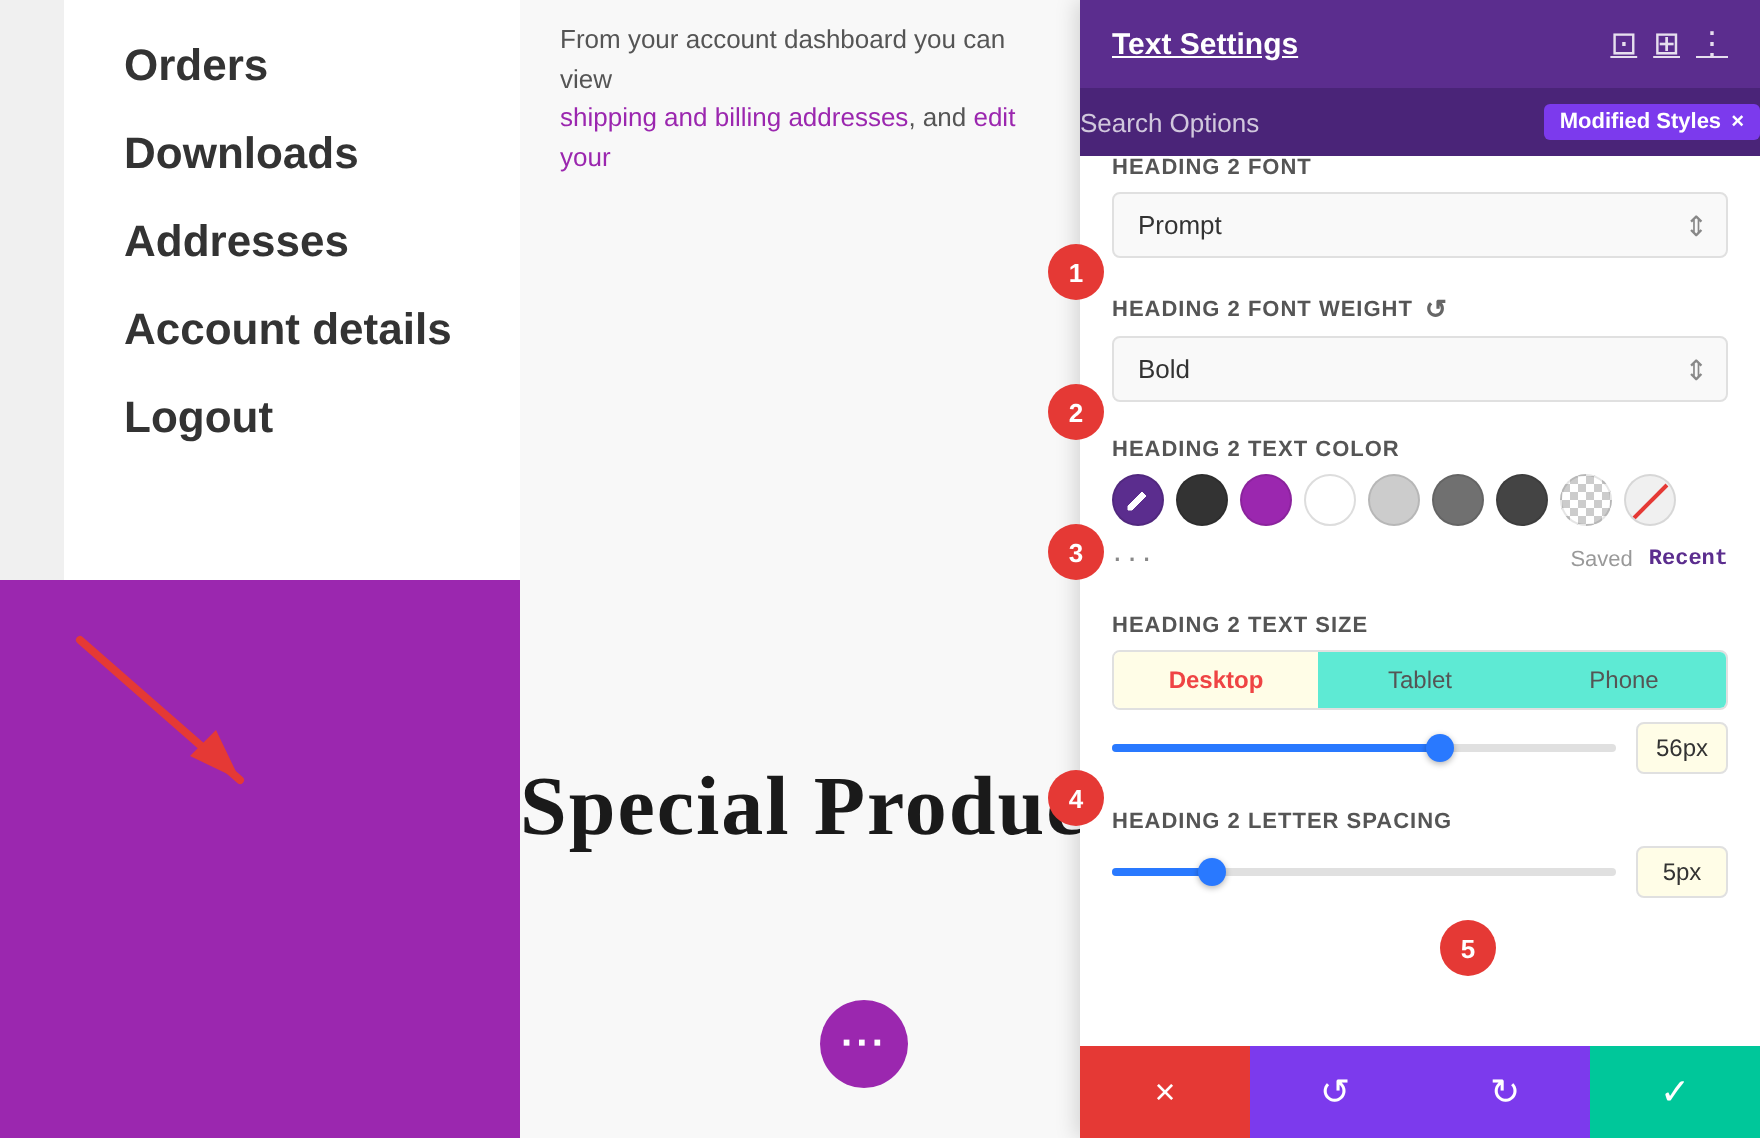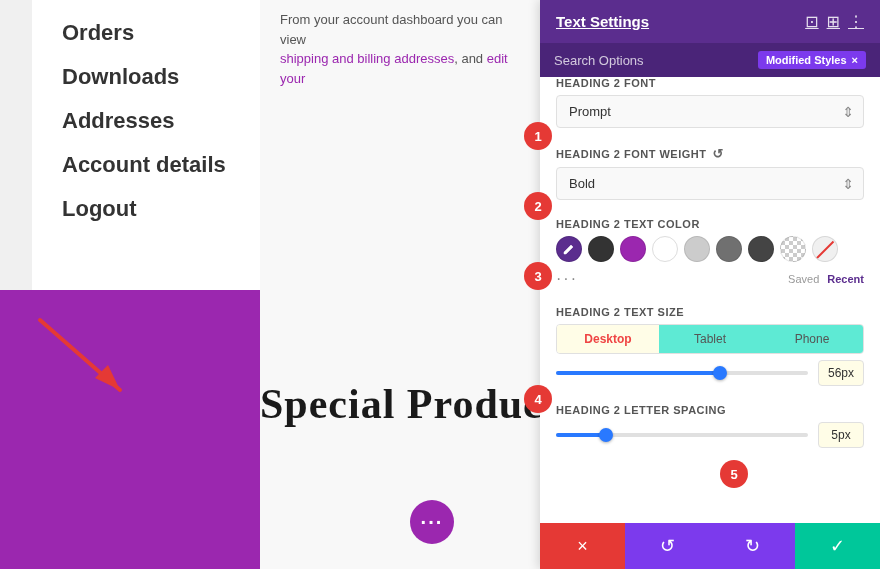--- a/index.html
+++ b/index.html
@@ -174,21 +174,21 @@
     }
     .panel-header-icon {
       color: white;
       cursor: pointer;
       font-size: 16px;
       opacity: 0.85;
     }
 
     .panel-search-bar {
       background: #4a2478;
-      padding: 8px 14px;
+      padding: 8px 0;
       display: flex;
       align-items: center;
       justify-content: space-between;
       flex-shrink: 0;
     }
     .panel-search-label {
       color: rgba(255,255,255,0.75);
       font-size: 13px;
     }
     .modified-styles-badge {
@@ -316,21 +316,21 @@
       font-size: 16px;
       cursor: pointer;
       letter-spacing: 2px;
     }
     .color-saved-recent {
       display: flex;
       gap: 8px;
       font-size: 11px;
     }
     .saved-label { color: #999; }
-    .recent-label { color: #5b2d8e; font-weight: 600; cursor: pointer; }
+    .recent-label { color: #5b2d8e; font-weight: 600; cursor: pointer; font-family: Liberation Mono, monospace; }
 
     
     .size-tabs {
       display: flex;
       border: 1px solid #e0e0e0;
       border-radius: 4px;
       overflow: hidden;
     }
     .size-tab {
       flex: 1;

